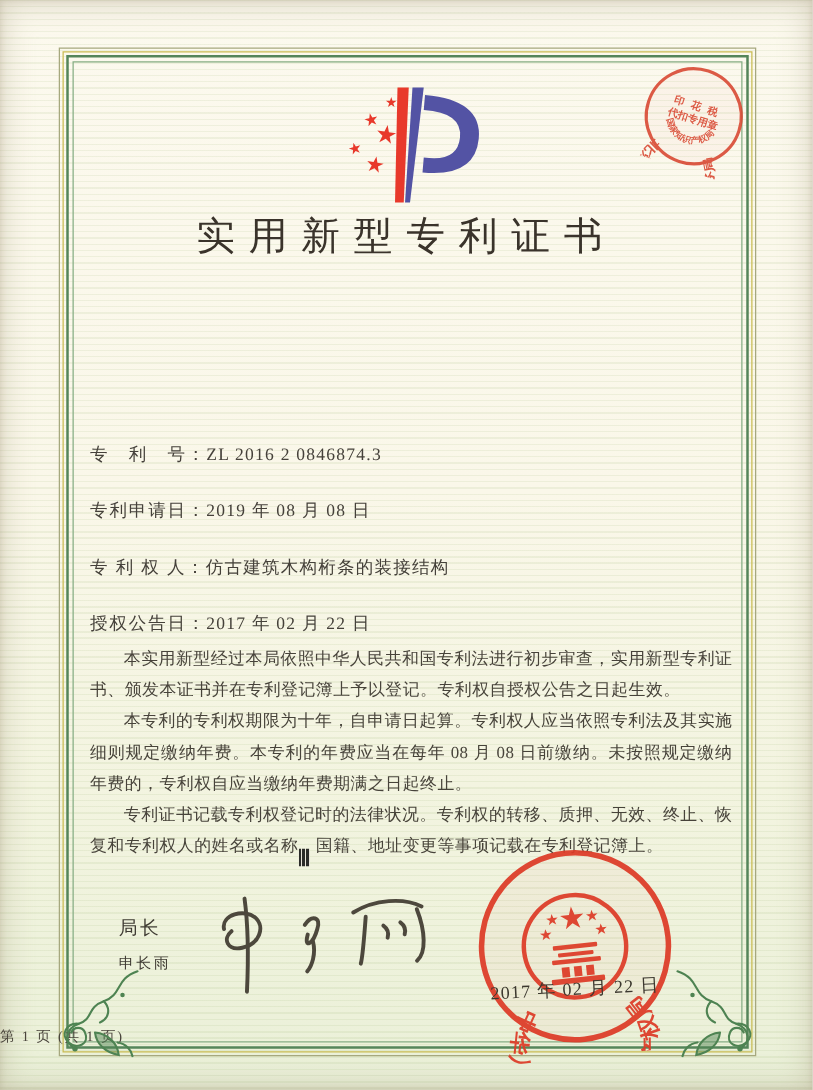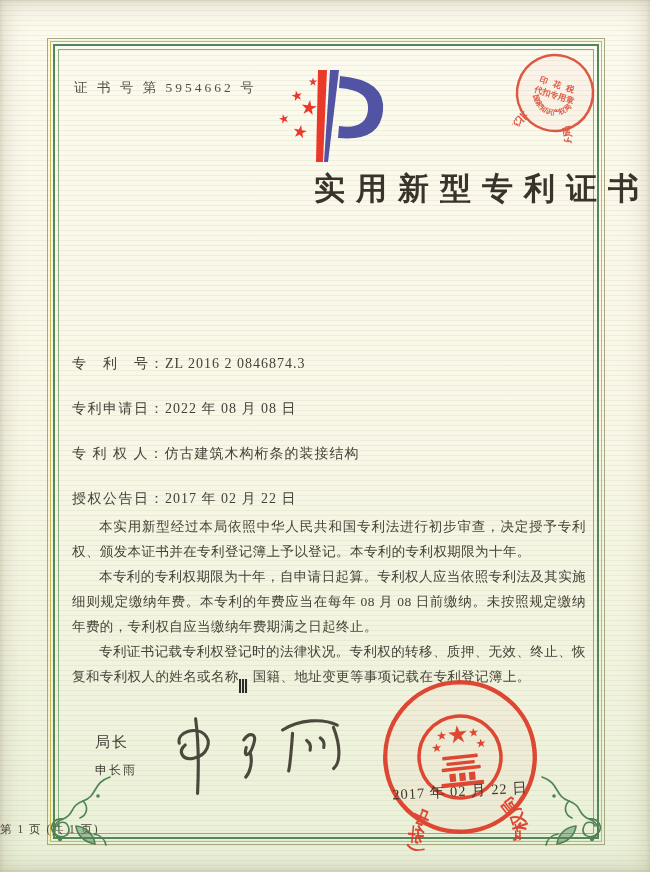--- a/index.html
+++ b/index.html
@@ -11,21 +11,21 @@
       linear-gradient(180deg,#fcf9ee 0%,#faf7e9 45%,#f3f4e0 72%,#eaf0d8 100%);
     box-shadow:inset 0 0 26px rgba(165,152,125,.45), inset 0 0 5px rgba(150,138,112,.3);
   }
   .abs{position:absolute;}
   
   .frame{position:absolute;top:38px;left:47px;right:45px;bottom:27px;border:1px solid #a6a87e;pointer-events:none;}
   .frame-b{position:absolute;inset:2px;border:1px solid #c9bb52;}
   .frame-c{position:absolute;inset:2px;border:2px solid #55855a;}
   .frame-d{position:absolute;inset:3px;border:1px solid #86ad84;}
   .cert-no{left:74px;top:79px;font-size:13.5px;letter-spacing:3px;color:#55504a;}
-  .title{left:0;top:168px;width:100%;text-align:right;font-size:31px;font-weight:700;letter-spacing:11px;color:#3a332b;}
+  .title{left:0;top:168px;width:100%;text-align:center;font-size:31px;font-weight:400;letter-spacing:11px;color:#3a332b;}
   .field{left:72px;font-size:14px;color:#45413a;white-space:nowrap;}
   .field .lbl{letter-spacing:1.5px;}
   .field .val{letter-spacing:1px;}
   .paras{left:72px;right:64px;top:514px;}
   .paras p{margin:0;text-indent:2em;font-size:13.5px;line-height:25px;text-align:justify;color:#47433a;letter-spacing:.4px;}
   .sig-title{left:95px;top:733px;font-size:15px;color:#3f3b33;letter-spacing:2px;font-family:"Liberation Sans","DejaVu Sans",sans-serif;}
   .sig-name{left:95px;top:762px;font-size:12px;color:#3f3b33;letter-spacing:2px;font-family:"Liberation Sans","DejaVu Sans",sans-serif;text-align:center;}
   .handwriting{left:168px;top:705px;width:196px;height:92px;transform:rotate(-3deg);}
   .seal{left:371px;top:668px;width:178px;height:178px;transform:rotate(-6deg);opacity:.93;}
   .seal-date{left:366px;top:782px;width:188px;text-align:center;font-size:14.5px;color:#3c382f;letter-spacing:1px;transform:rotate(-3deg);z-index:7;}
@@ -68,21 +68,20 @@
       <path d="M 64,3 C 46,9 52,22 37,27 C 23,32 29,41 17,45 C 6,49 5,60 14,65"></path>
       <path d="M 17,45 c -10,-1 -15,9 -8,15 c 7,6 17,1 13,-8 c -2,-5 -9,-5 -11,0"></path>
       <path d="M 37,27 c 6,6 4,14 -3,17"></path>
       <path d="M 30,52 c 11,1 18,9 19,18 c -11,-2 -18,-9 -19,-18" fill="rgba(78,131,82,.45)"></path>
       <path d="M 48,60 c 7,1 11,6 12,11"></path>
     </g>
     <circle cx="14" cy="65" r="2.2" fill="#4e8352"></circle>
     <circle cx="52" cy="22" r="1.8" fill="#4e8352"></circle>
   </svg>
 
-  <div class="abs cert-no">证 书 号 第 5954662 号</div>
 
   <svg class="abs logo" viewBox="0 0 150 106">
     <defs>
       <polygon id="star" points="0,-1 0.225,-0.31 0.95,-0.31 0.363,0.118 0.588,0.81 0,0.38 -0.588,0.81 -0.363,0.118 -0.95,-0.31 -0.225,-0.31"></polygon>
     </defs>
     <polygon points="62,6 71,6 67,98 60,98" fill="#e8392b"></polygon>
     <polygon points="74,6 83,6 72,98 68,98" fill="#5353a4"></polygon>
     <path d="M 84,12 Q 130,16 127,47 Q 124,78 82,74 L 83,62 Q 110,66 112,46 Q 114,26 83,24 Z" fill="#5353a4"></path>
     <use href="#star" transform="translate(57,18) scale(4.5)" fill="#e8392b"></use>
     <use href="#star" transform="translate(41,32) scale(5.5) rotate(-12)" fill="#e8392b"></use>
@@ -90,31 +89,31 @@
     <use href="#star" transform="translate(28,55) scale(5) rotate(-15)" fill="#e8392b"></use>
     <use href="#star" transform="translate(44,68) scale(7) rotate(10)" fill="#e8392b"></use>
   </svg>
 
   <div class="abs title">实用新型专利证书</div>
 
   <div class="abs field" style="top:355px">
     <span class="lbl">专　利　号：</span><span class="val">ZL 2016 2 0846874.3</span>
   </div>
   <div class="abs field" style="top:400px">
-    <span class="lbl">专利申请日：</span><span class="val">2022 年 08 月 08 日</span>
+    <span class="lbl">专利申请日：</span><span class="val">2019 年 08 月 08 日</span>
   </div>
   <div class="abs field" style="top:445px">
     <span class="lbl">专 利 权 人：</span><span class="val">仿古建筑木构桁条的装接结构</span>
   </div>
   <div class="abs field" style="top:490px">
     <span class="lbl">授权公告日：</span><span class="val">2017 年 02 月 22 日</span>
   </div>
 
   <div class="abs paras">
-    <p>本实用新型经过本局依照中华人民共和国专利法进行初步审查，决定授予专利权、颁发本证书并在专利登记簿上予以登记。本专利的专利权期限为十年。</p>
+    <p>本实用新型经过本局依照中华人民共和国专利法进行初步审查，实用新型专利证书、颁发本证书并在专利登记簿上予以登记。专利权自授权公告之日起生效。</p>
     <p>本专利的专利权期限为十年，自申请日起算。专利权人应当依照专利法及其实施细则规定缴纳年费。本专利的年费应当在每年 08 月 08 日前缴纳。未按照规定缴纳年费的，专利权自应当缴纳年费期满之日起终止。</p>
     <p>专利证书记载专利权登记时的法律状况。专利权的转移、质押、无效、终止、恢复和专利权人的姓名或名称、国籍、地址变更等事项记载在专利登记簿上。</p>
   </div>
 
   <div class="abs barcode"></div>
 
   <div class="abs sig-title">局长</div>
   <div class="abs sig-name">申长雨</div>
 
   <svg class="abs handwriting z4" viewBox="0 0 200 85">

